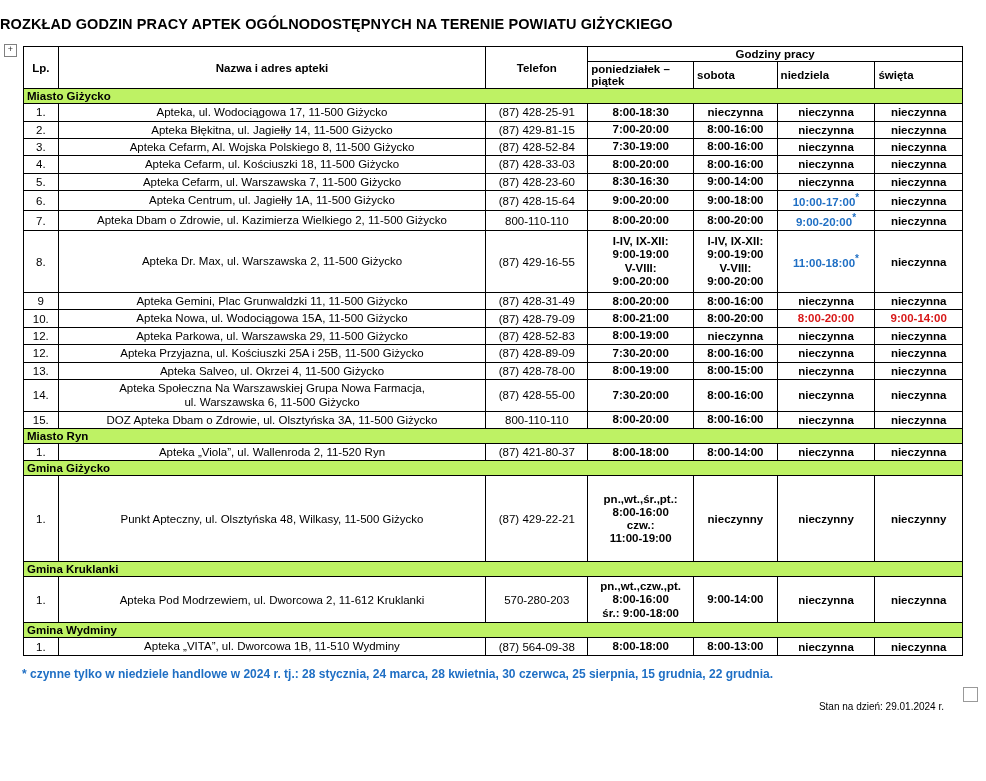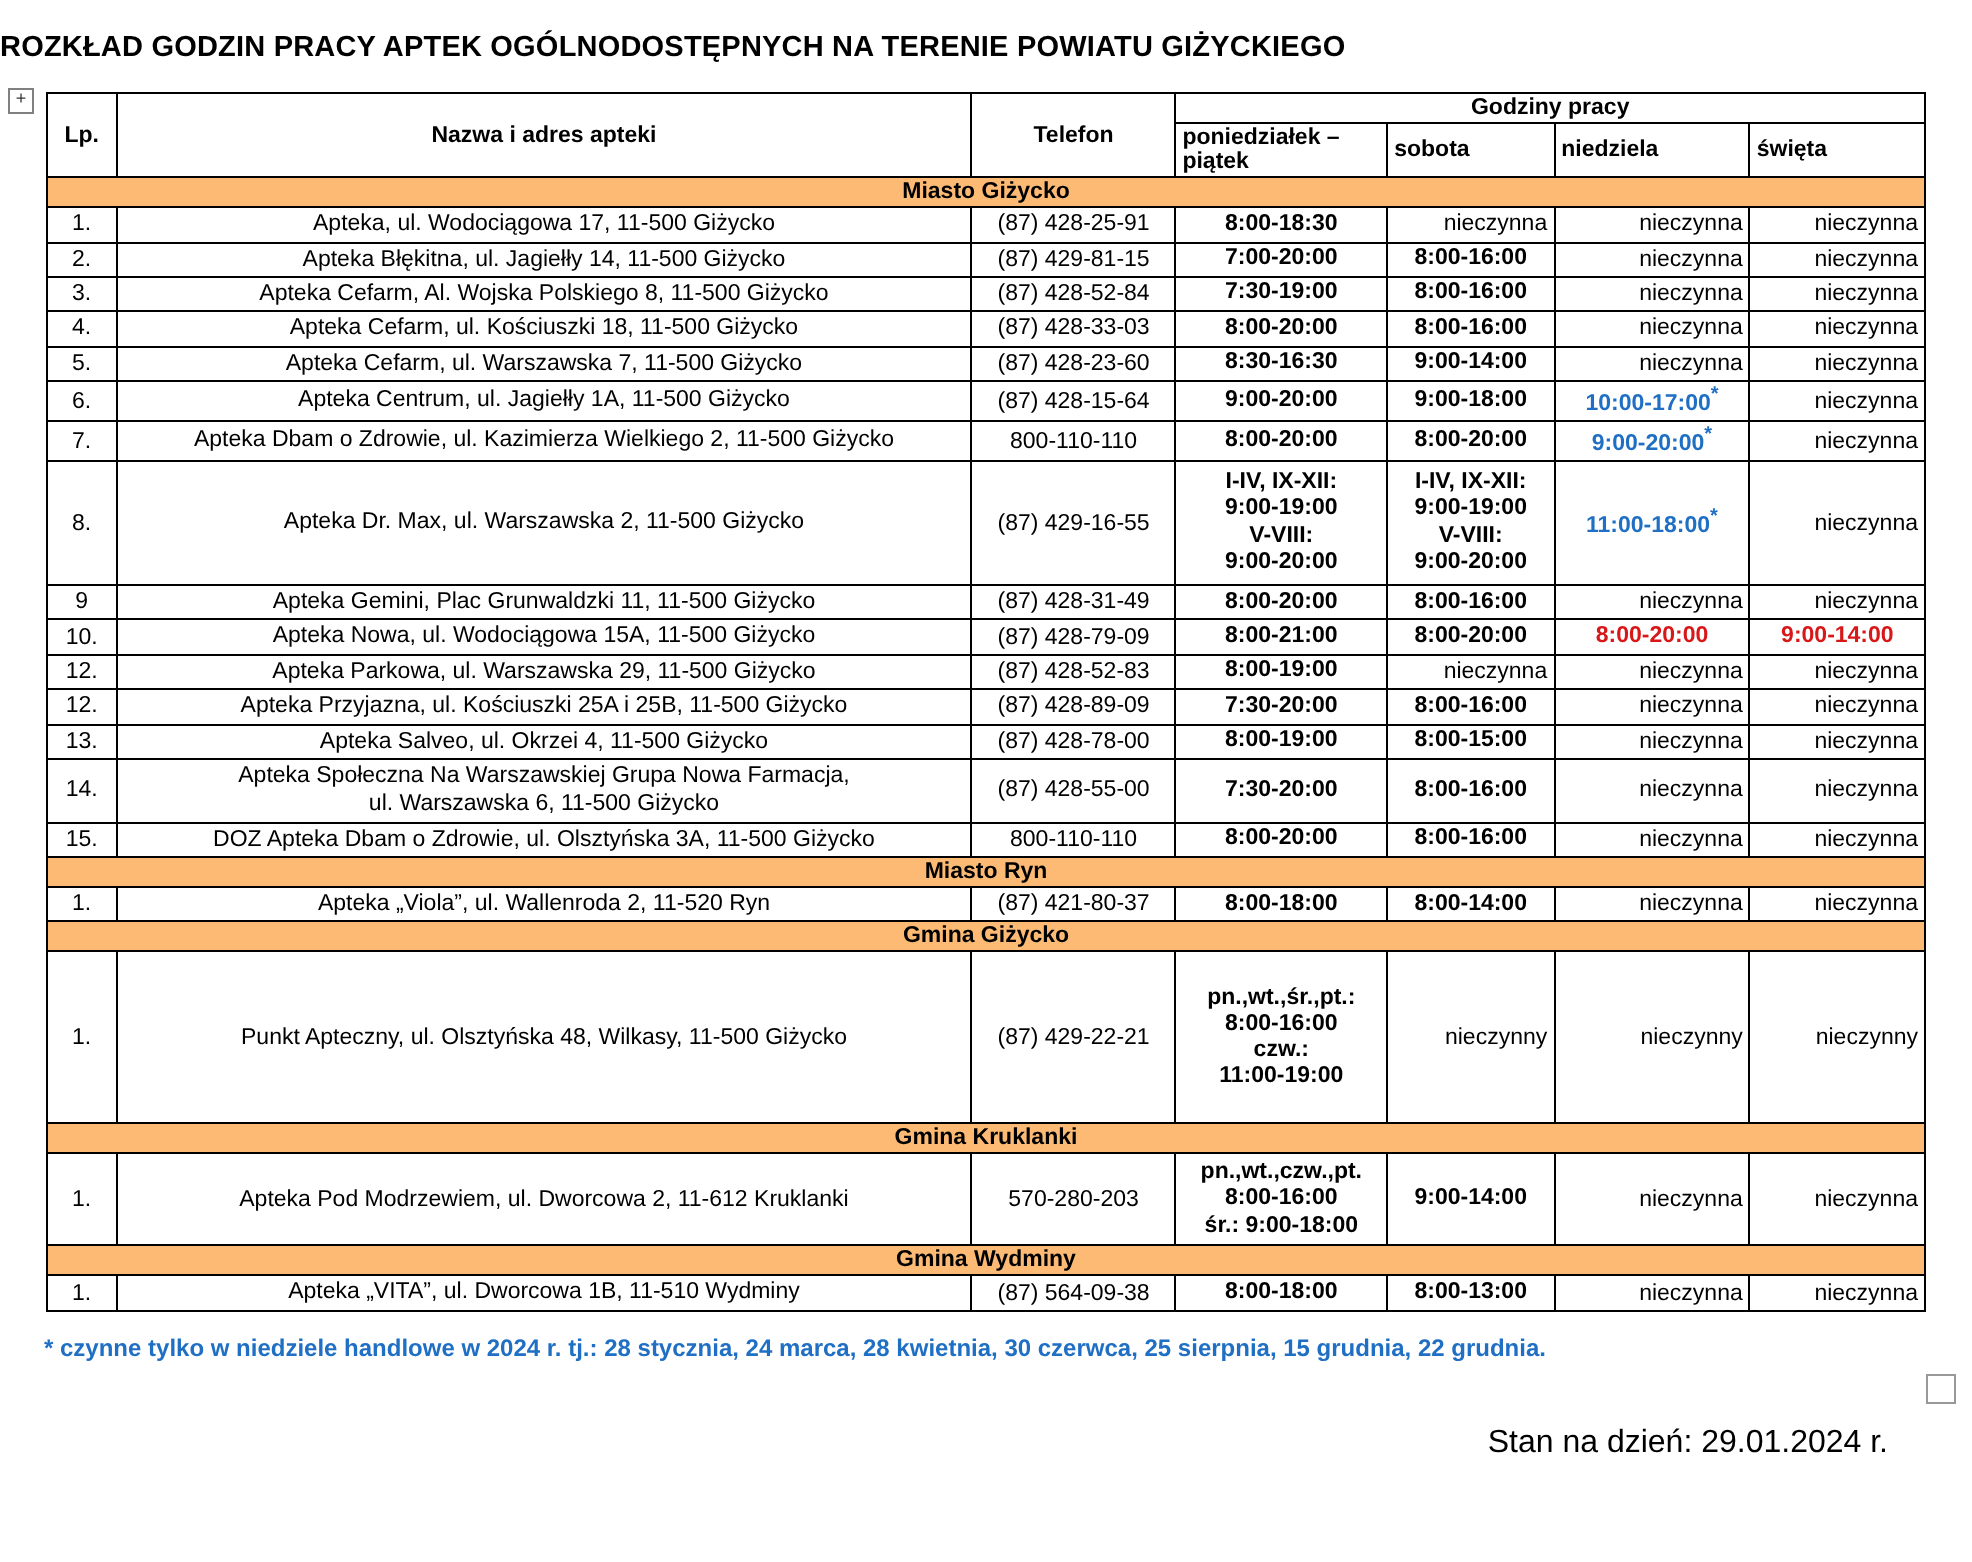--- a/index.html
+++ b/index.html
@@ -75,41 +75,41 @@
   .col-tel  { width: 100px; }
   .col-pn   { width: 104px; }
   .col-sob  { width: 82px; }
   .col-nd   { width: 96px; }
   .col-sw   { width: 86px; }
 
   td.lp { text-align: center; font-size: 11.5px; }
   td.name { text-align: center; padding-left: 6px; font-size: 11.5px; line-height: 1.25; }
   td.tel { text-align: center; font-size: 11.5px; }
   td.hours { text-align: center; font-weight: bold; font-size: 11.5px; line-height: 1.15; }
-  td.closed { text-align: right; font-size: 11.5px; font-weight: normal; }
+  td.closed { text-align: center; font-size: 11.5px; font-weight: bold; }
   td.section {
     font-weight: bold;
     font-size: 12px;
-    background: #fdba74;
+    background: #bef264;
     padding-left: 6px;
-    text-align: center;
+    text-align: left;
   }
   .blue { color: #1f6fc4; font-weight: bold; }
   .red  { color: #d81818; font-weight: bold; }
   .star { color: #1f6fc4; font-weight: bold; vertical-align: super; font-size: 10px; }
   .footnote {
     color: #1f6fc4;
     font-weight: bold;
     font-size: 12px;
     margin: 11px 0 0 22px;
   }
   .asof {
     text-align: right;
-    font-size: 16px;
-    margin-top: 32px;
+    font-size: 10px;
+    margin-top: 20px;
     margin-right: 42px;
   }
 </style>
 </head>
 <body>
 
 <div class="expand-marker">+</div>
 <div class="corner-box"></div>
 
 <div class="page-title">ROZKŁAD GODZIN PRACY APTEK OGÓLNODOSTĘPNYCH NA TERENIE POWIATU GIŻYCKIEGO</div>

